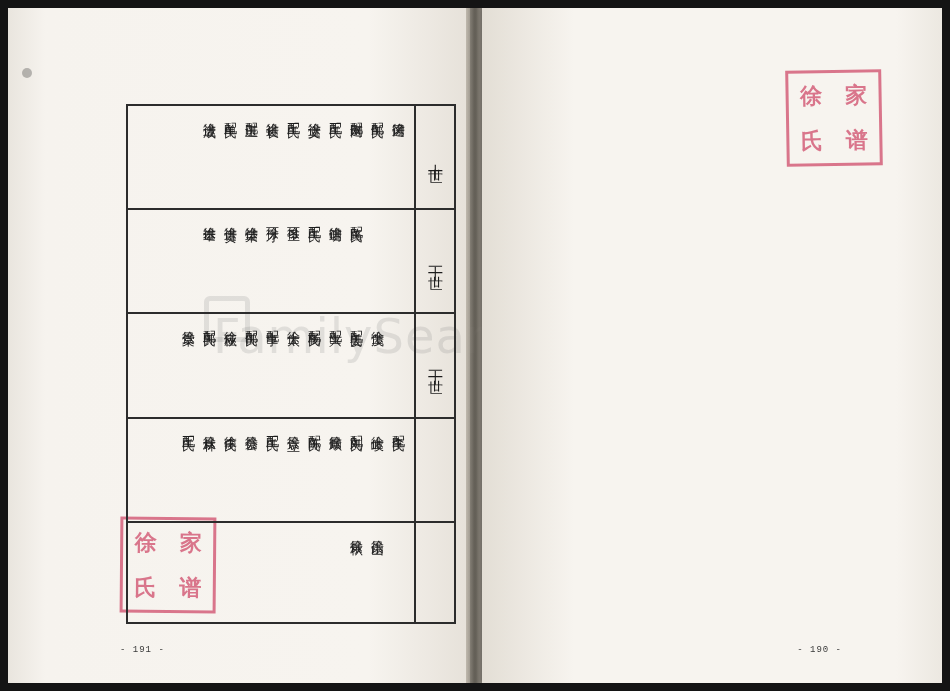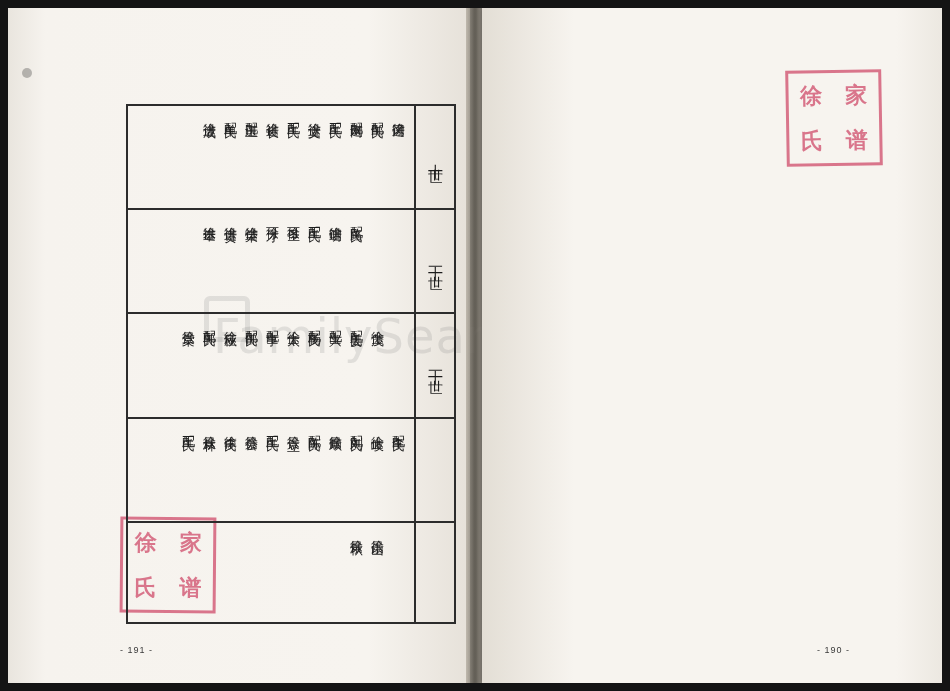--- a/index.html
+++ b/index.html
@@ -129,25 +129,25 @@
     white-space: nowrap;
   }
   .col.spacer { color: transparent; }
 
   
   .folio {
     position: absolute;
     bottom: 28px;
     font-size: 9px;
     color: #3a3a3a;
-    font-family: Liberation Sans, sans-serif;
+    font-family: Liberation Mono, monospace;
     letter-spacing: 1px;
   }
   .folio.l { left: 112px; }
-  .folio.r { right: 92px; margin-left: 8px; }
+  .folio.r { right: 100px; margin-left: 8px; }
 
   
   .seal {
     position: absolute;
     border: 3px solid #d4607a;
     box-sizing: border-box;
     display: grid;
     grid-template-columns: 1fr 1fr;
     grid-template-rows: 1fr 1fr;
     color: #d4607a;

